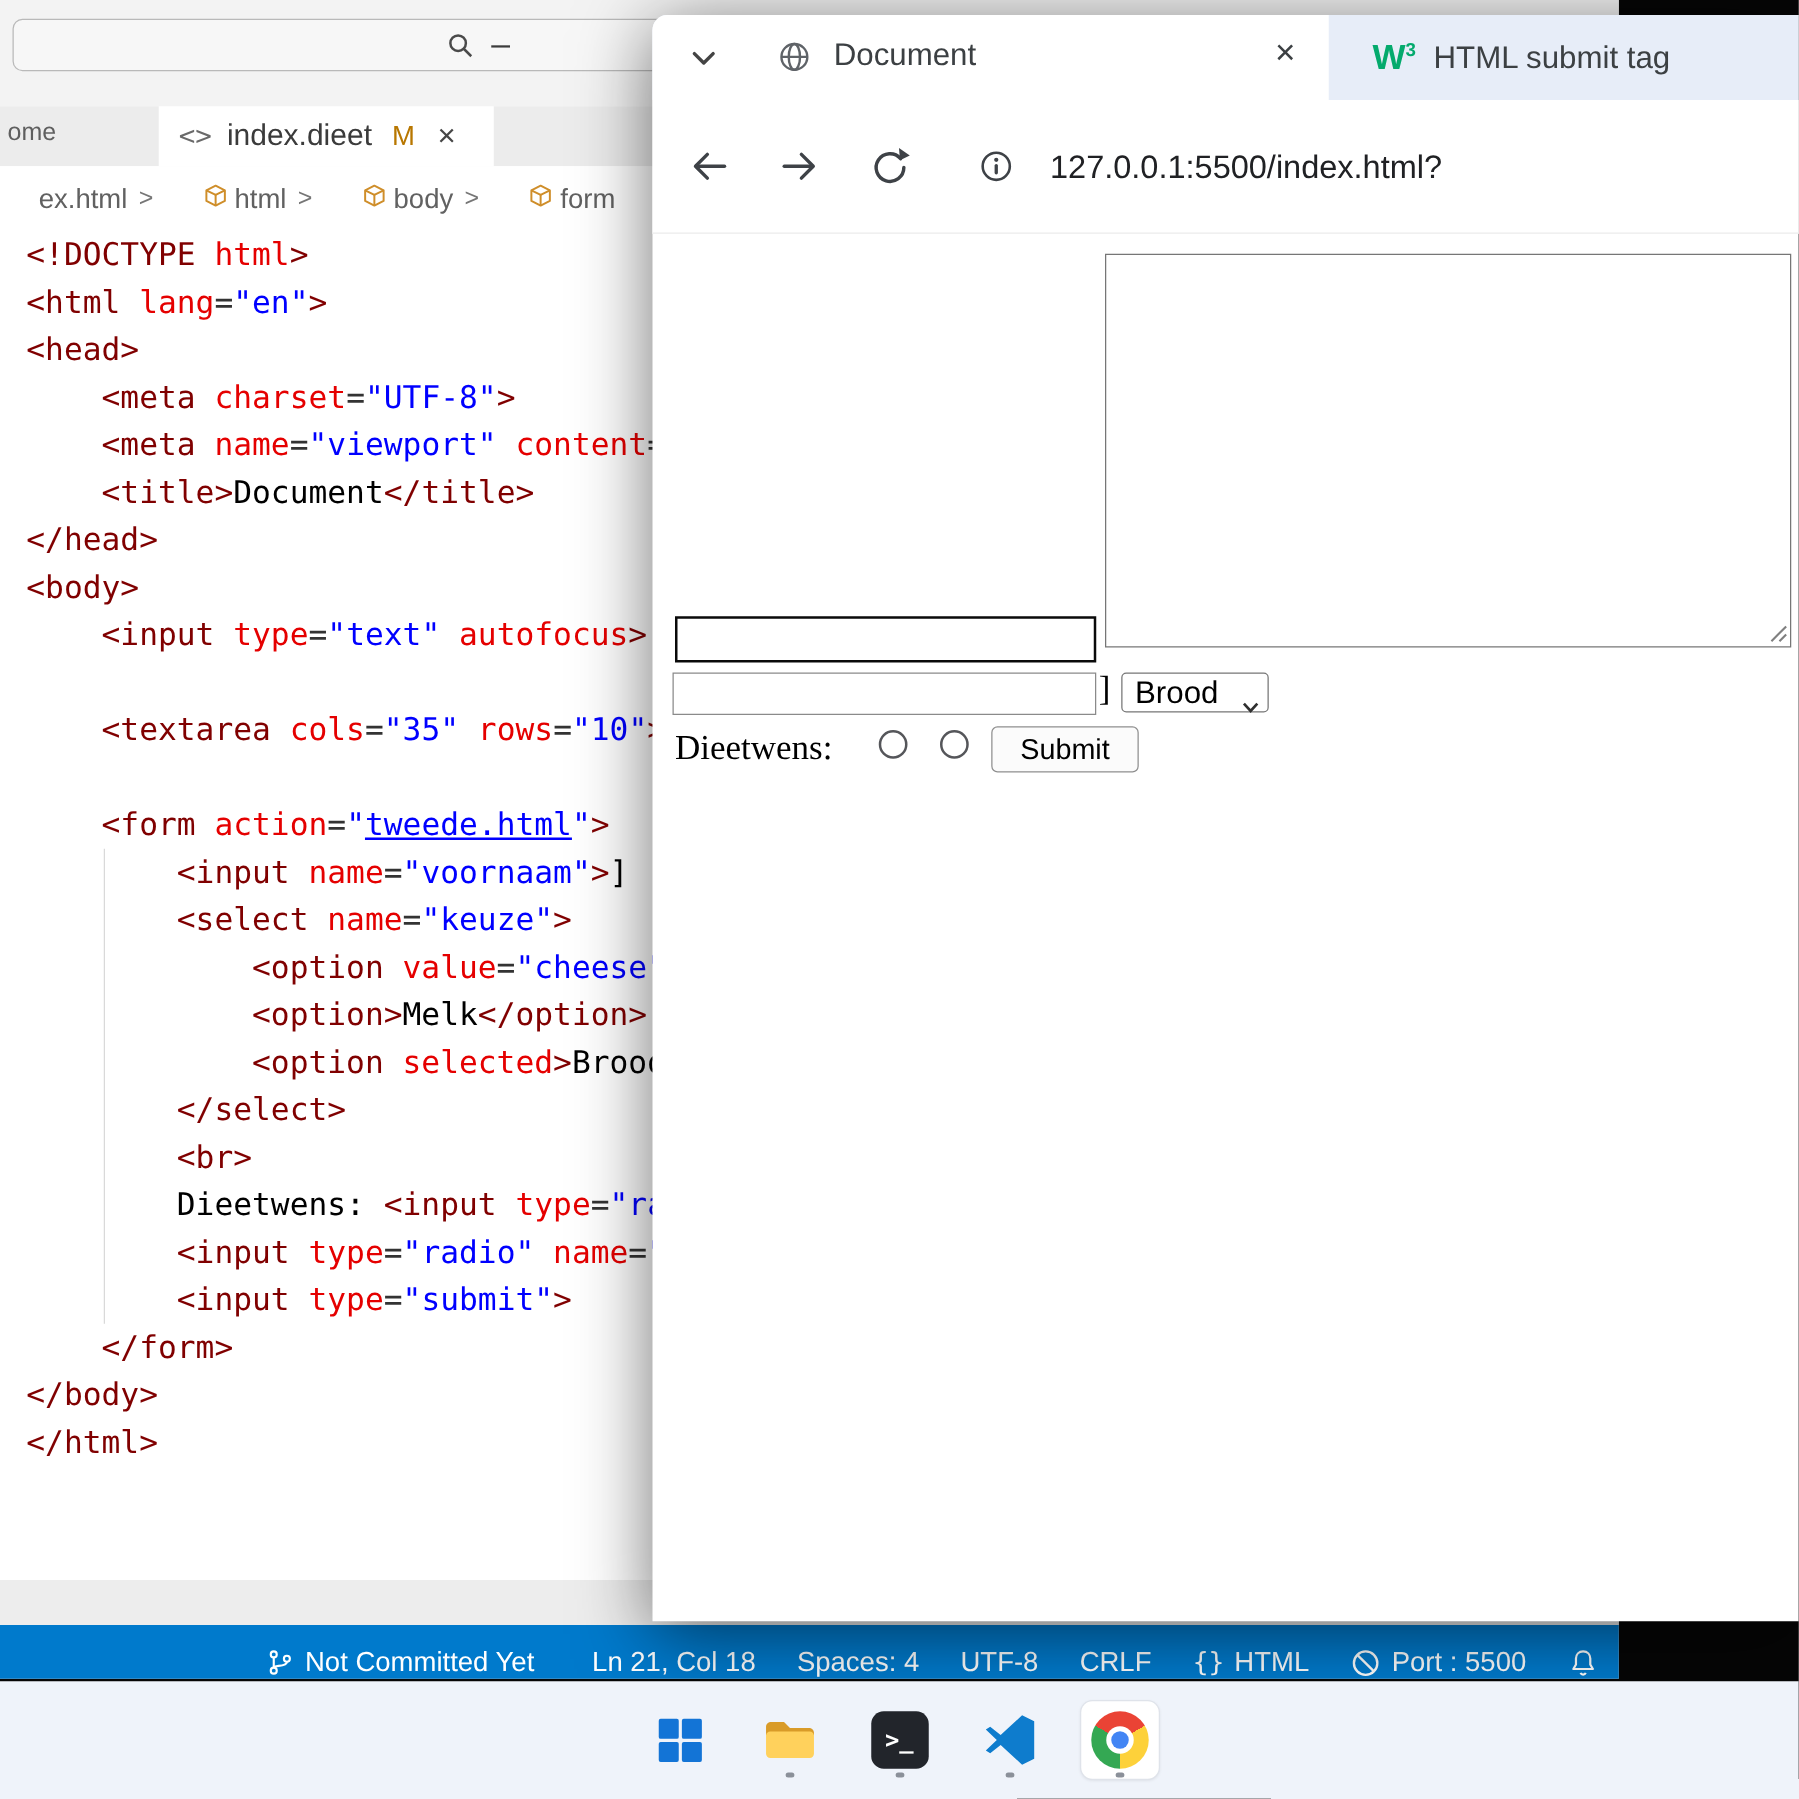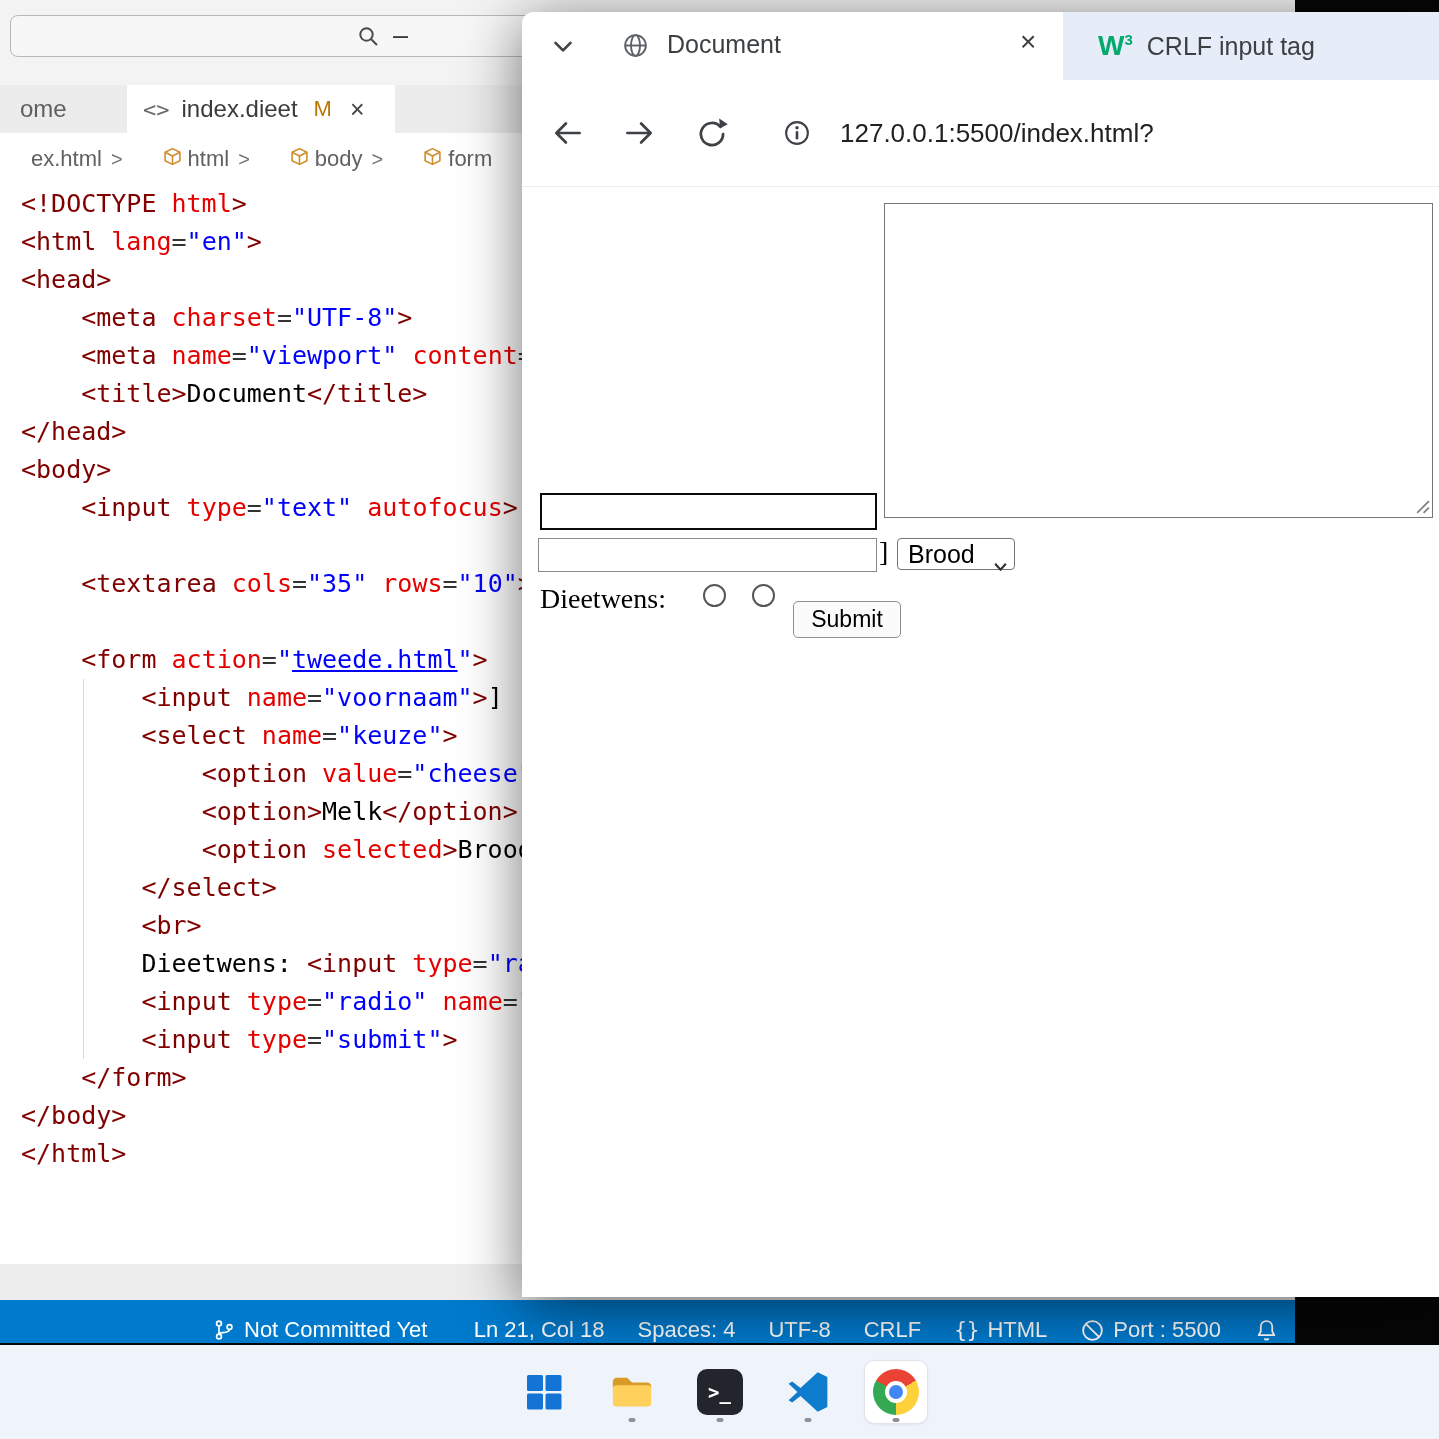--- a/index.html
+++ b/index.html
@@ -8,21 +8,21 @@
 
   
   #vscode{position:absolute;left:0;top:0;width:1295px;height:1343px;background:#fff;z-index:1;}
   .vs-titlebar{position:absolute;left:0;top:0;width:100%;height:85px;background:#f3f3f3;}
   .vs-search{position:absolute;left:10px;top:15px;width:706px;height:42px;background:#f7f7f7;
              border:1px solid #b9b9b9;border-radius:8px;box-sizing:border-box;}
   .vs-search .search-ic{position:absolute;left:345px;top:8px;}
   .vs-search .dash{position:absolute;left:382px;top:4px;font-size:27px;color:#3c3c3c;}
 
   .vs-tabs{position:absolute;left:0;top:85px;width:100%;height:48px;background:#ececec;}
-  .partial-tab{position:absolute;left:20px;top:10px;font-size:24px;color:#5f5f5f;}
+  .partial-tab{position:absolute;left:6px;top:10px;font-size:20px;color:#5f5f5f;}
   .vs-tab{position:absolute;left:127px;top:0;width:268px;height:48px;background:#fff;
           display:flex;align-items:center;padding:0 16px;box-sizing:border-box;}
   .vs-tab .ic{font-family:"DejaVu Sans Mono",monospace;font-size:22px;color:#6a6a6a;}
   .vs-tab .ttl{font-size:24px;color:#3b3b3b;margin-left:12px;}
   .vs-tab .mod{font-size:22px;color:#b87700;margin-left:16px;}
   .vs-tab .cls{font-size:25px;color:#474747;margin-left:18px;}
 
   .vs-crumbs{position:absolute;left:0;top:133px;width:100%;height:52px;background:#fff;
              display:flex;align-items:center;font-size:22px;color:#616161;}
   .crumb-sep{margin:0 9px;color:#767676;font-size:20px;}
@@ -83,24 +83,24 @@
   .pg-select{position:absolute;left:375px;top:526px;width:118px;height:32px;border:1px solid #767676;
              border-radius:4px;background:#fff;display:flex;align-items:center;box-sizing:border-box;
              padding:0 26px 0 10px;font-size:25px;color:#000;cursor:pointer;}
   .pg-select .caret{position:absolute;right:6px;top:10px;}
   .pg-diet{position:absolute;left:18px;top:571px;font-family:"Liberation Serif",serif;
            font-size:28px;color:#000;}
   .pg-radio{position:absolute;width:23px;height:23px;border:2px solid #55565a;border-radius:50%;
             background:#fff;box-sizing:border-box;cursor:pointer;}
   .pg-radio1{left:181px;top:572px;}
   .pg-radio2{left:230px;top:572px;}
-  .pg-submit{position:absolute;left:271px;top:569px;width:108px;height:37px;border:1px solid #8f8f8f;
+  .pg-submit{position:absolute;left:271px;top:569px;width:118px;height:37px;border:1px solid #8f8f8f;
              border-radius:5px;background:#fbfbfb;font-size:23px;color:#000;
              font-family:"Liberation Sans",sans-serif;display:flex;align-items:center;
-             justify-content:center;cursor:pointer;margin-top:20px;}
+             justify-content:center;cursor:pointer;}
 
   
   #taskbar{position:absolute;left:0;top:1345px;width:1439px;height:94px;background:#eff3fa;z-index:30;
            display:flex;align-items:center;justify-content:center;gap:26px;}
   .tb-item{width:62px;height:62px;border-radius:9px;display:flex;align-items:center;
            justify-content:center;position:relative;cursor:pointer;}
   .tb-item.active{background:#fff;box-shadow:0 0 0 1px #dfe3ea,0 1px 3px rgba(0,0,0,.12);}
   .tb-dot{position:absolute;bottom:1px;left:50%;transform:translateX(-50%);width:7px;height:4px;
           border-radius:2px;background:#8b9099;}
   .term-ic{width:46px;height:46px;border-radius:10px;background:#22252b;color:#fff;display:flex;
@@ -239,21 +239,21 @@
       <span class="br-globe"><svg width="27" height="27" viewBox="0 0 24 24" fill="none" stroke="#5f6368" stroke-width="1.7">
             <circle cx="12" cy="12" r="9.2"></circle>
             <path d="M2.8 12 H21.2"></path>
             <ellipse cx="12" cy="12" rx="4" ry="9.2"></ellipse>
           </svg></span>
       <span class="br-tabtitle">Document</span>
       <span class="br-close">×</span>
     </div>
     <div class="br-tab2">
       <span><span class="w3-ic">W<sup>3</sup></span></span>
-      <span class="t2">CRLF input tag</span>
+      <span class="t2">HTML submit tag</span>
     </div>
   </div>
 
   <div class="br-nav">
     <span class="nav-btn nav-back"><svg width="38" height="38" viewBox="0 0 36 36" fill="none" stroke="#3e4247" stroke-width="2.6" stroke-linecap="round" stroke-linejoin="round">
           <path d="M29 18 H8"></path>
           <path d="M16 9 L7 18 L16 27"></path>
         </svg></span>
     <span class="nav-btn nav-fwd"><svg width="38" height="38" viewBox="0 0 36 36" fill="none" stroke="#3e4247" stroke-width="2.6" stroke-linecap="round" stroke-linejoin="round">
           <path d="M7 18 H28"></path>

